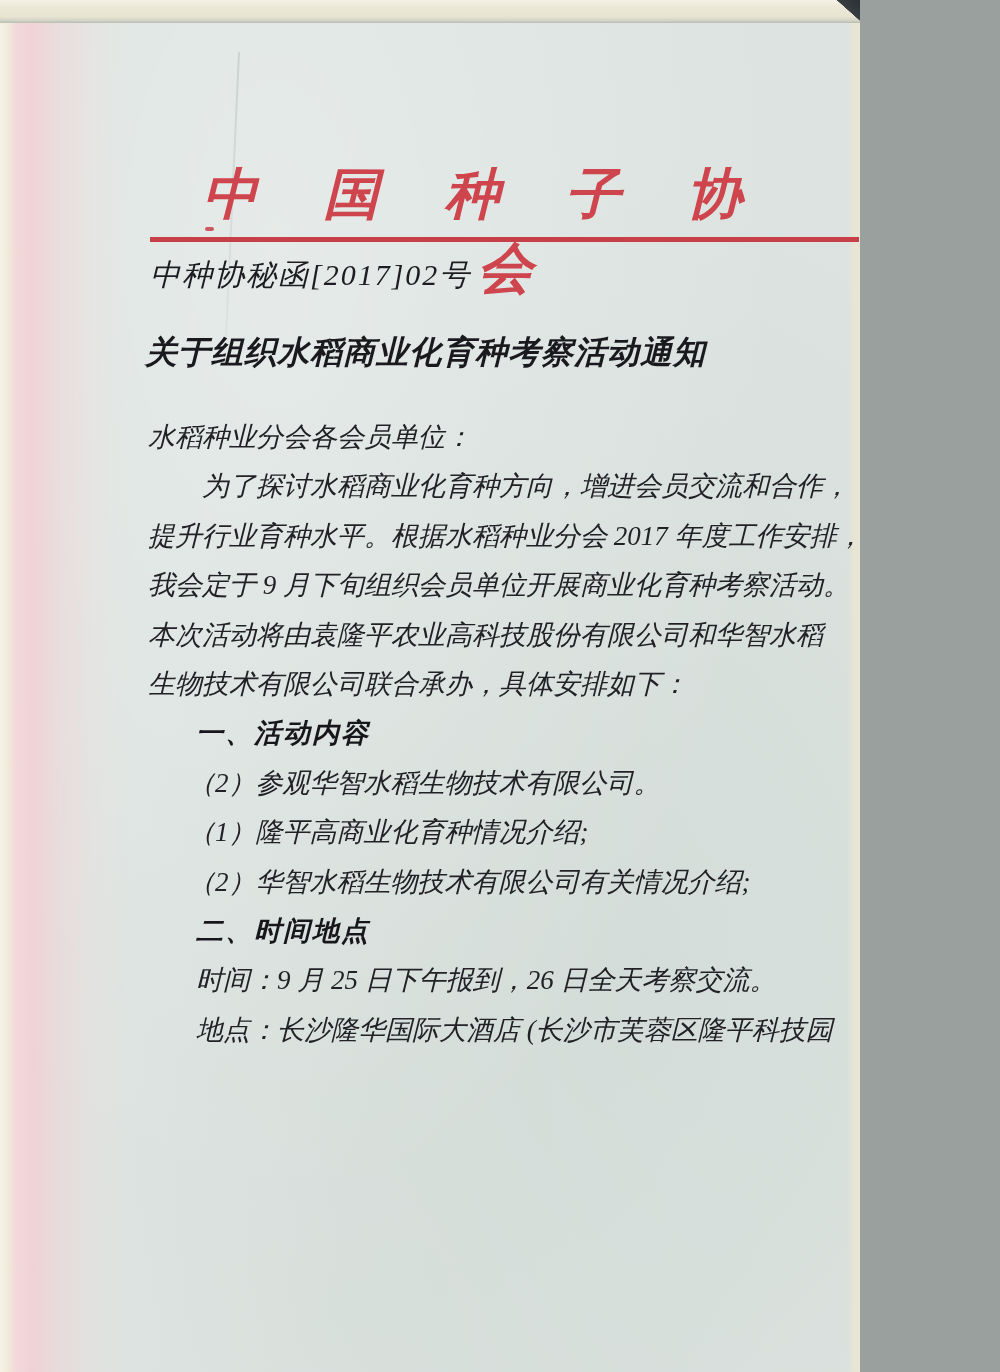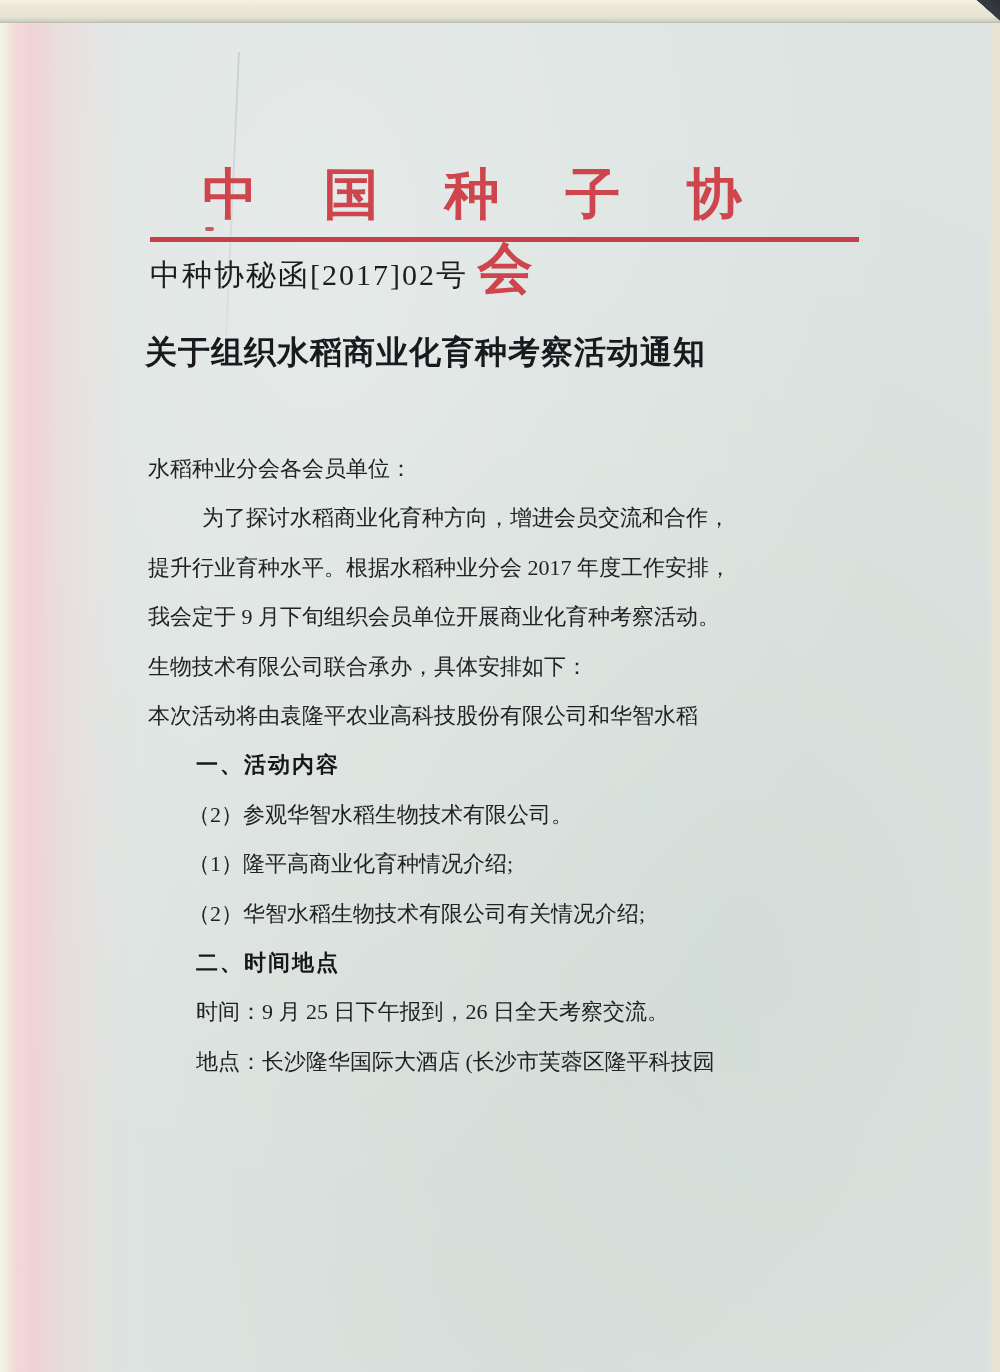--- a/index.html
+++ b/index.html
@@ -1,25 +1,26 @@
 <!DOCTYPE html>
 <html><head>
 <meta charset="utf-8">
 <style>
   * { margin:0; padding:0; box-sizing:border-box; }
   html,body { background:#9aa09d; }
   .page {
-    position:relative; width:1000px; height:1372px; overflow:hidden;
+    position:relative; width:860px; height:1372px; overflow:hidden;
     background:#dce3e0;
     background-image:
       radial-gradient(ellipse at 32% 18%, rgba(255,255,255,0.28), rgba(255,255,255,0) 62%),
       radial-gradient(ellipse at 75% 70%, rgba(186,201,194,0.22), rgba(186,201,194,0) 60%),
       radial-gradient(ellipse at 50% 95%, rgba(206,216,210,0.25), rgba(206,216,210,0) 55%);
     font-family:"Liberation Serif","DejaVu Serif",serif;
     color:#26262a;
+    font-style:italic;
   }
   
   .edge-left {
     position:absolute; top:0; left:0; width:132px; height:100%; z-index:2; pointer-events:none;
     background:linear-gradient(90deg,
       #f5f2e6 0px, #f1ecdc 7px, #f3d8da 16px, rgba(244,206,210,0.80) 32px,
       rgba(243,211,214,0.50) 58px, rgba(242,220,221,0.22) 92px, rgba(242,224,224,0) 132px);
   }
   .edge-top {
     position:absolute; top:0; left:0; width:100%; height:23px; z-index:3; pointer-events:none;
@@ -55,22 +56,22 @@
   .doc-number {
     position:absolute; top:255px; left:150px; width:687px; z-index:5;
     text-align:left; font-size:30px; letter-spacing:2px; color:#1d1d21;
   }
   
   .doc-title {
     position:absolute; top:331px; left:145px; width:712px; z-index:5;
     text-align:left; font-size:32px; font-weight:bold; letter-spacing:1px; color:#1a1a1e;
   }
   .doc-body {
-    position:absolute; top:444px; left:148px; width:712px; z-index:5;
-    font-size:22px; line-height:49.4px; color:#222226;
+    position:absolute; top:413px; left:148px; width:712px; z-index:5;
+    font-size:27px; line-height:49.4px; color:#222226;
   }
   .doc-body > div { white-space:nowrap; }
   .indent-para  { text-indent:54px; }
   .indent-sub   { padding-left:48px; }
   .indent-paren { padding-left:40px; }
   .sec-heading  {
     padding-left:48px; font-family:"Liberation Sans","DejaVu Sans",sans-serif;
     font-weight:bold; letter-spacing:2px; color:#17171b;
   }
 </style>
@@ -92,22 +93,22 @@
   <div class="red-rule"></div>
   <div class="doc-number">中种协秘函[2017]02号</div>
 
   <div class="doc-title">关于组织水稻商业化育种考察活动通知</div>
 
   <div class="doc-body">
     <div>水稻种业分会各会员单位：</div>
     <div class="indent-para">为了探讨水稻商业化育种方向，增进会员交流和合作，</div>
     <div>提升行业育种水平。根据水稻种业分会 2017 年度工作安排，</div>
     <div>我会定于 9 月下旬组织会员单位开展商业化育种考察活动。</div>
+    <div>本次活动将由袁隆平农业高科技股份有限公司和华智水稻</div>
     <div>生物技术有限公司联合承办，具体安排如下：</div>
-    <div>本次活动将由袁隆平农业高科技股份有限公司和华智水稻</div>
     <div class="sec-heading">一、活动内容</div>
     <div class="indent-paren">（2）参观华智水稻生物技术有限公司。</div>
     <div class="indent-paren">（1）隆平高商业化育种情况介绍;</div>
     <div class="indent-paren">（2）华智水稻生物技术有限公司有关情况介绍;</div>
     <div class="sec-heading">二、时间地点</div>
     <div class="indent-sub">时间：9 月 25 日下午报到，26 日全天考察交流。</div>
     <div class="indent-sub">地点：长沙隆华国际大酒店 (长沙市芙蓉区隆平科技园</div>
   </div>
 
 </div>

